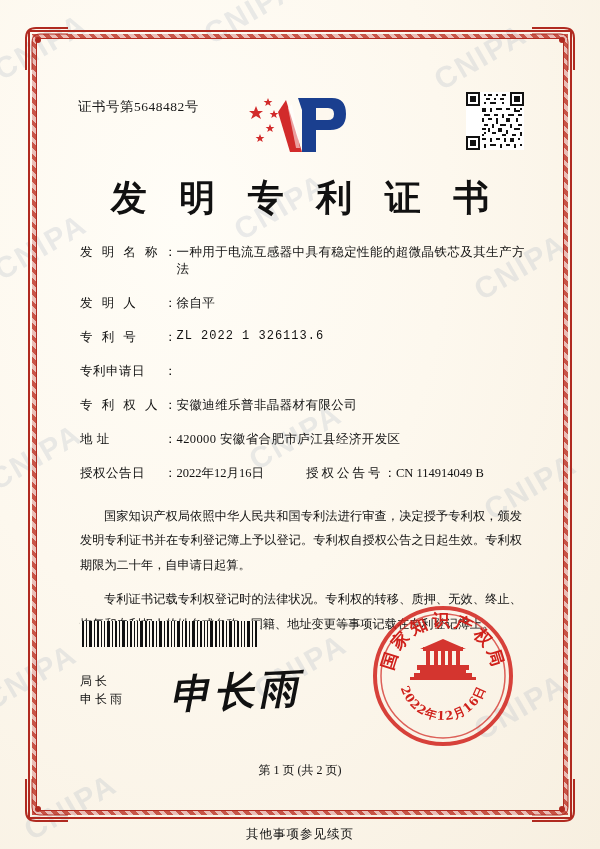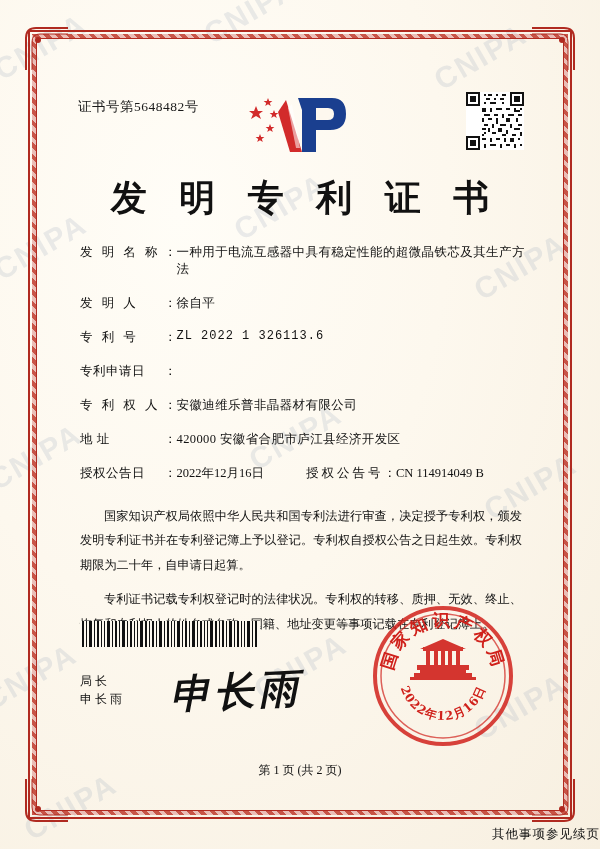--- a/index.html
+++ b/index.html
@@ -213,21 +213,21 @@
     bottom: 18px;
     text-align: center;
     font-size: 12px;
     color: #111;
   }
   .footnote {
     position: absolute;
     left: 0;
     right: 0;
     bottom: 6px;
-    text-align: right;
+    text-align: center;
     font-size: 12.5px;
     color: #111;
     letter-spacing: 1px;
     z-index: 6;
   }
 </style>
 </head>
 <body>
 
 <div class="page">

